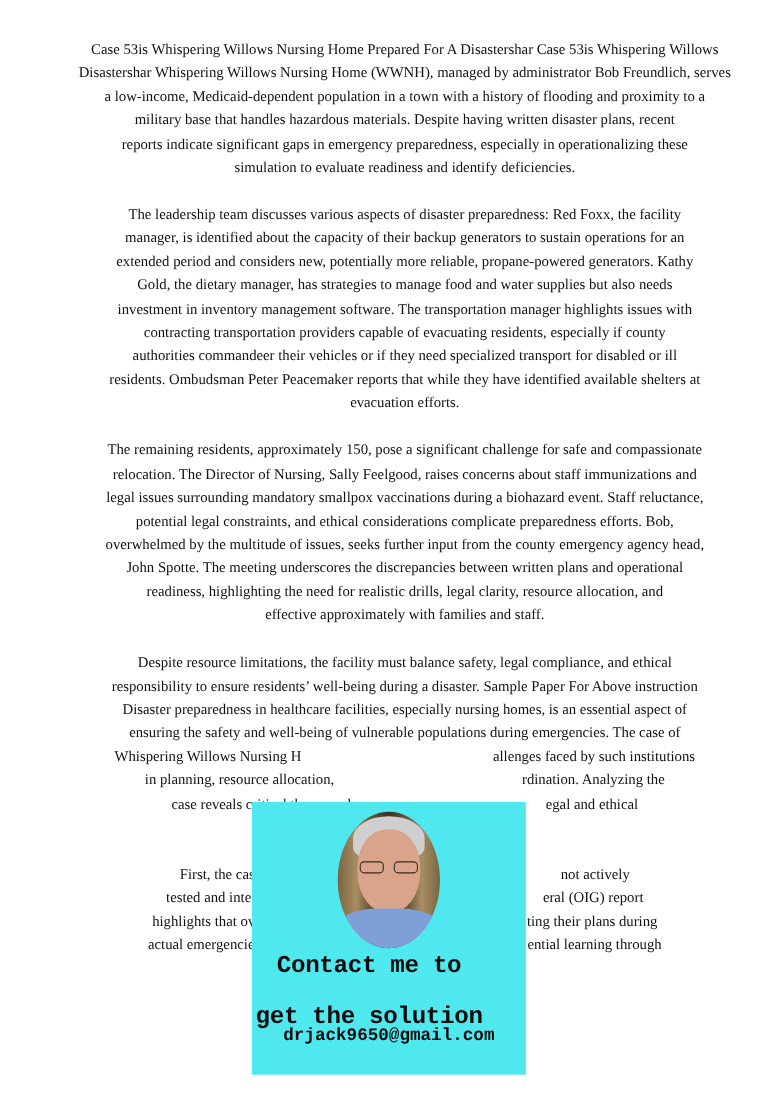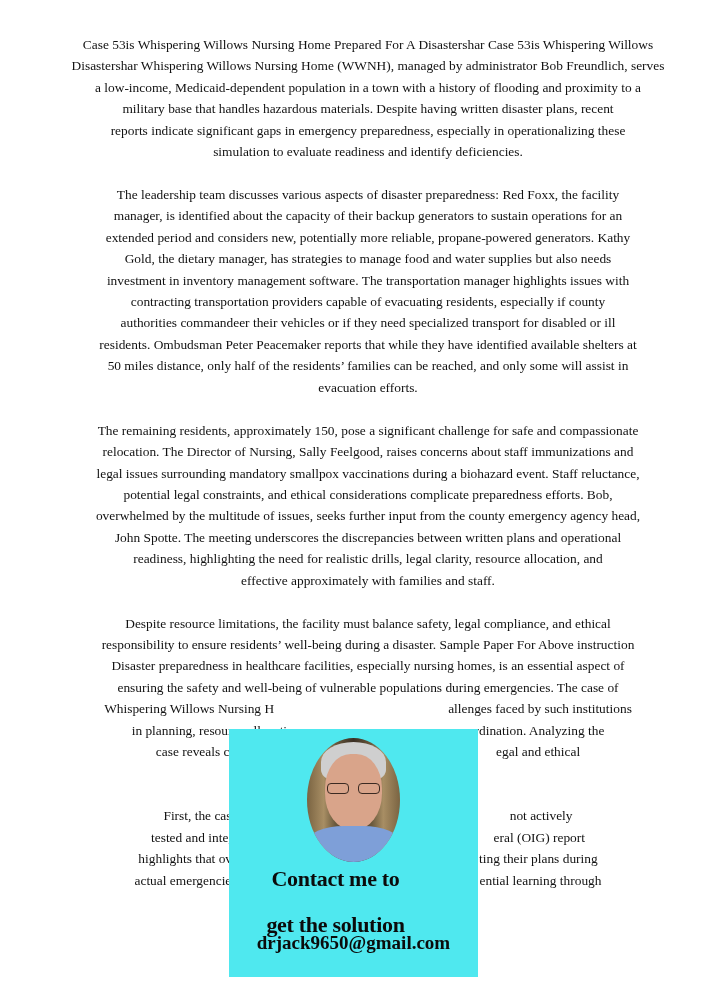--- a/index.html
+++ b/index.html
@@ -22,29 +22,29 @@
   }
   .avatar .hair { position: absolute; left: 14px; top: 4px; width: 65px; height: 40px; border-radius: 50% 50% 30% 30%; background: #cfcfcf; }
   .avatar .face { position: absolute; left: 18px; top: 16px; width: 57px; height: 76px; border-radius: 45% 45% 48% 48%; background: #d9a48a; }
   .avatar .glasses { position: absolute; left: 20px; top: 45px; width: 53px; height: 12px; }
   .avatar .glasses span { position: absolute; top: 0; width: 22px; height: 11px; border: 1.5px solid #3b2a22; border-radius: 4px; box-sizing: border-box; }
   .avatar .glasses span:first-child { left: 0; }
   .avatar .glasses span:last-child { right: 0; }
   .avatar .shirt { position: absolute; left: 0; top: 88px; width: 93px; height: 40px; background: #7e9fd8; border-radius: 40% 40% 0 0; }
   .promo-line {
     position: absolute; left: 0; width: 213px; text-align: center;
-    font-family: Liberation Serif, serif; font-weight: bold;
+    font-family: Liberation Mono, monospace; font-weight: bold;
     font-size: 22px; color: #0b0b0b; letter-spacing: -0.3px;
   }
   .promo-line.l1 { top: 137px; }
   .promo-line.l2 { top: 167px; margin-top: 16px; }
   .promo-email {
     position: absolute; left: 0; top: 203px; width: 249px; text-align: center;
-    font-family: Liberation Serif, serif; font-weight: bold;
-    font-size: 19px; color: #0b0b0b;
+    font-family: Liberation Mono, monospace; font-weight: bold;
+    font-size: 16px; color: #0b0b0b;
   }
 </style>
 </head>
 <body>
 
 <div class="page">
   <p class="para">
     <span class="line">Case 53is Whispering Willows Nursing Home Prepared For A Disastershar Case 53is Whispering Willows</span>
     <span class="line">Disastershar Whispering Willows Nursing Home (WWNH), managed by administrator Bob Freundlich, serves</span>
     <span class="line">a low-income, Medicaid-dependent population in a town with a history of flooding and proximity to a</span>
@@ -54,21 +54,20 @@
   </p>
   <p class="para">
     <span class="line">The leadership team discusses various aspects of disaster preparedness: Red Foxx, the facility</span>
     <span class="line">manager, is identified about the capacity of their backup generators to sustain operations for an</span>
     <span class="line">extended period and considers new, potentially more reliable, propane-powered generators. Kathy</span>
     <span class="line">Gold, the dietary manager, has strategies to manage food and water supplies but also needs</span>
     <span class="line">investment in inventory management software. The transportation manager highlights issues with</span>
     <span class="line">contracting transportation providers capable of evacuating residents, especially if county</span>
     <span class="line">authorities commandeer their vehicles or if they need specialized transport for disabled or ill</span>
     <span class="line">residents. Ombudsman Peter Peacemaker reports that while they have identified available shelters at</span>
-    <span class="line">50 miles distance, only half of the residents’ families can be reached, and only some will assist in</span>
     <span class="line">evacuation efforts.</span>
   </p>
   <p class="para">
     <span class="line">The remaining residents, approximately 150, pose a significant challenge for safe and compassionate</span>
     <span class="line">relocation. The Director of Nursing, Sally Feelgood, raises concerns about staff immunizations and</span>
     <span class="line">legal issues surrounding mandatory smallpox vaccinations during a biohazard event. Staff reluctance,</span>
     <span class="line">potential legal constraints, and ethical considerations complicate preparedness efforts. Bob,</span>
     <span class="line">overwhelmed by the multitude of issues, seeks further input from the county emergency agency head,</span>
     <span class="line">John Spotte. The meeting underscores the discrepancies between written plans and operational</span>
     <span class="line">readiness, highlighting the need for realistic drills, legal clarity, resource allocation, and</span>

